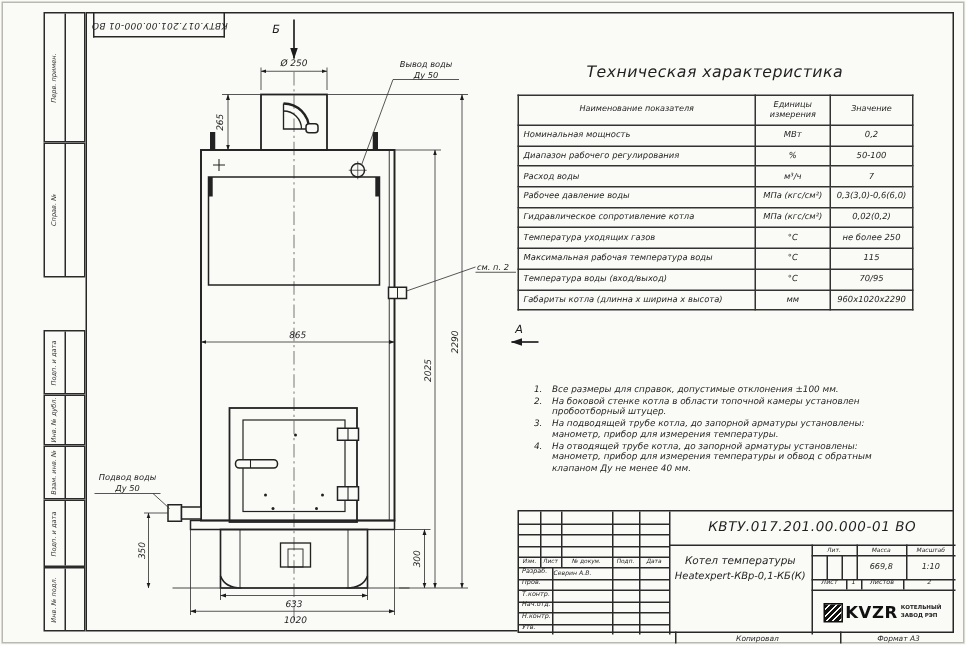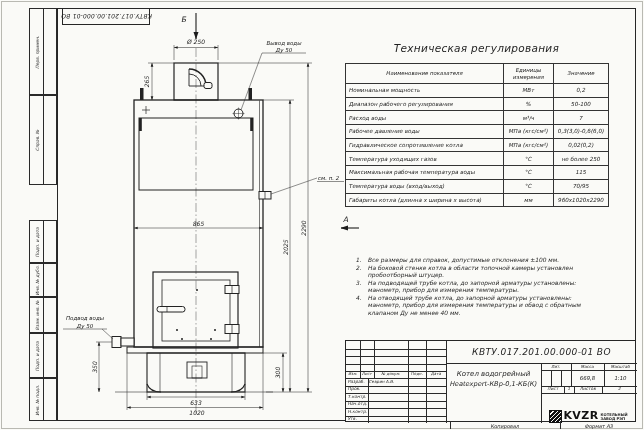--- a/index.html
+++ b/index.html
@@ -33,21 +33,21 @@
   .notes{position:absolute;left:353px;top:257px;width:258px;font-size:5.9px;line-height:1.24}
   .note{display:flex;margin-bottom:.5px}
   .note .n{width:15px;flex:none;text-align:left;padding-left:3px}
   .note .t{flex:1;padding-right:6px}
   
   .tb{position:absolute;left:345px;top:340px;width:291px;height:82px;border:1.3px solid #262626;
       background:#fafaf7}
   .tb .txt{position:absolute;white-space:nowrap;line-height:1}
   .docnum{font-size:9px;letter-spacing:.4px;text-align:center}
   .brandbox{position:absolute;left:196px;top:53px;width:94px;height:28px;display:flex;
-            align-items:flex-end;justify-content:center;gap:2px;font-style:normal}
+            align-items:center;justify-content:center;gap:2px;font-style:normal}
   .brandmark{width:11px;height:11px;background:
       repeating-linear-gradient(135deg,#111 0 2px,#fafaf7 2px 3px);outline:1px solid #111}
   .brandname{font-weight:bold;font-size:11px;letter-spacing:.4px;color:#111}
   .companyname{font-size:3.7px;font-weight:bold;line-height:1.25;color:#222;text-align:left}
   
   .bstrip{position:absolute;top:422.5px;height:7px;font-size:5px;text-align:center;line-height:7px}
   
   svg.dwg{position:absolute;left:55px;top:0}
   svg.dwg text{font-family:"DejaVu Sans","Liberation Sans",sans-serif;font-style:italic;
                fill:#1c1c1c;font-size:6px}
@@ -232,21 +232,21 @@
       <text x="141" y="404.5" text-anchor="middle">633</text>
     </g>
 
     <g>
       <path d="M72,353 V410 M208,353 V410" stroke="#333" stroke-width="0.55"></path>
       <path d="M72,407.5 H208" stroke="#333" stroke-width="0.55" marker-start="url(#ar)" marker-end="url(#ar)"></path>
       <text x="142" y="415" text-anchor="middle">1020</text>
     </g>
   </svg>
 
-  <div class="ttitle">Техническая регулирования</div>
+  <div class="ttitle">Техническая характеристика</div>
   <table class="tt">
     <colgroup>
         <col style="width:158px">
         <col style="width:50px">
         <col style="width:55px">
       </colgroup>
     <tbody>
         <tr>
       <th>Наименование показателя</th>
       <th>Единицы измерения</th>
@@ -359,21 +359,21 @@
     <div class="txt" style="left:2px;top:38.5px;font-size:4.3px">Разраб.</div>
     <div class="txt" style="left:23px;top:38.7px;font-size:4.1px">Севрин А.В.</div>
     <div class="txt" style="left:2px;top:46px;font-size:4.3px">Пров.</div>
     <div class="txt" style="left:2px;top:53.5px;font-size:4.3px">Т.контр.</div>
     <div class="txt" style="left:2px;top:61px;font-size:4.3px">Нач.отд.</div>
     <div class="txt" style="left:2px;top:68.5px;font-size:4.3px">Н.контр.</div>
     <div class="txt" style="left:2px;top:76px;font-size:4.3px">Утв.</div>
 
     <div class="txt docnum" style="left:100px;top:7px;width:191px">КВТУ.017.201.00.000-01 ВО</div>
 
-    <div class="txt" style="left:100px;top:30px;width:95px;text-align:center;font-size:7px">Котел водогрейный</div>
+    <div class="txt" style="left:100px;top:30px;width:95px;text-align:center;font-size:7px">Котел температуры</div>
     <div class="txt" style="left:100px;top:40px;width:95px;text-align:center;font-size:6.6px">Heatexpert-КВр-0,1-КБ(К)</div>
 
     <div class="txt" style="left:195px;top:23.5px;width:30px;text-align:center;font-size:4px">Лит.</div>
     <div class="txt" style="left:225px;top:23.5px;width:33px;text-align:center;font-size:4px">Масса</div>
     <div class="txt" style="left:258px;top:23.5px;width:33px;text-align:center;font-size:4px">Масштаб</div>
     <div class="txt" style="left:225px;top:34.5px;width:33px;text-align:center;font-size:5.4px">669,8</div>
     <div class="txt" style="left:258px;top:34.5px;width:33px;text-align:center;font-size:5.4px">1:10</div>
 
     <div class="txt" style="left:196px;top:46.3px;width:22px;text-align:center;font-size:4.3px">Лист</div>
     <div class="txt" style="left:218px;top:46.3px;width:10px;text-align:center;font-size:4.3px">1</div>

